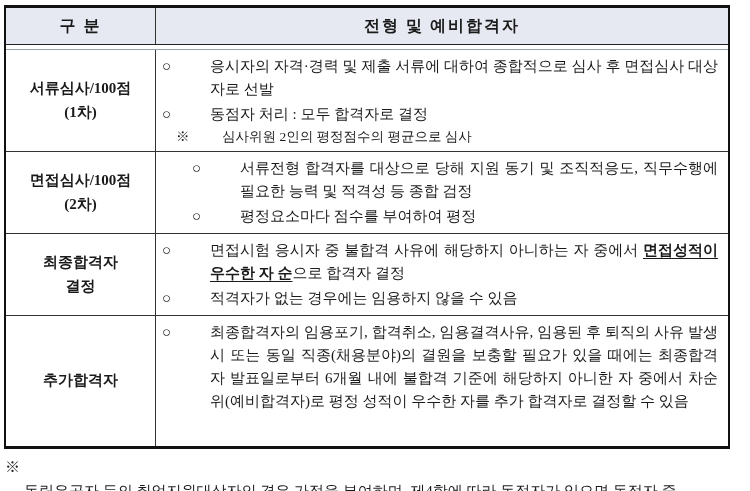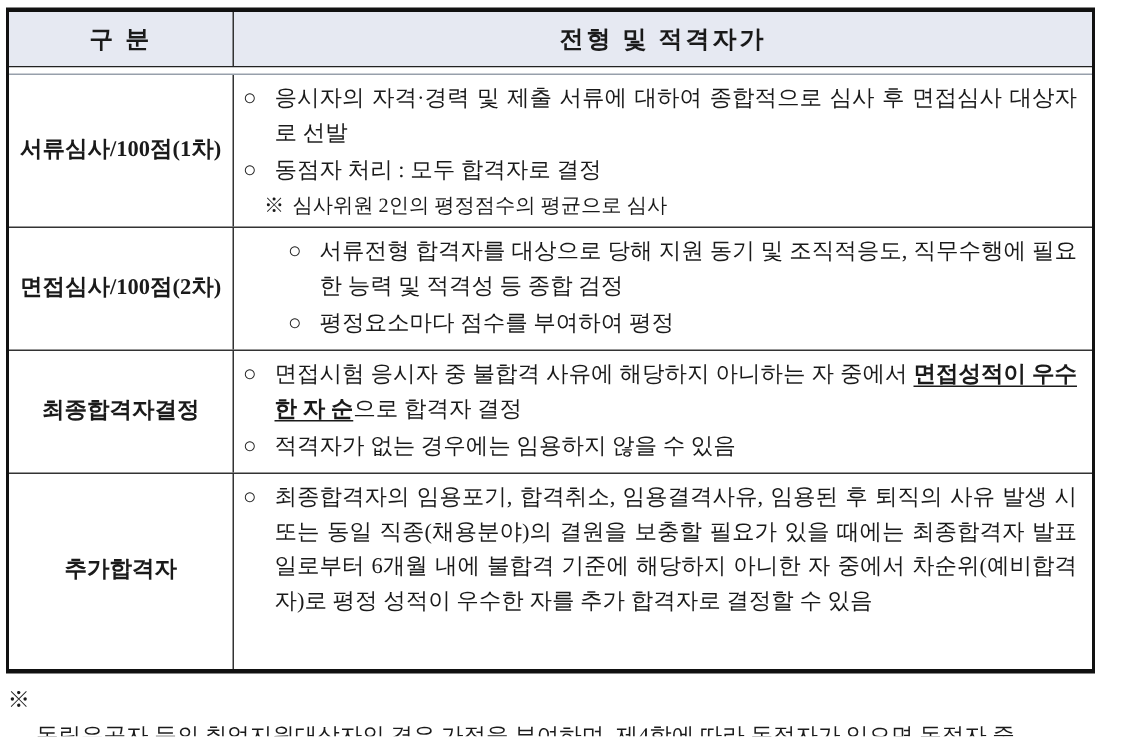--- a/index.html
+++ b/index.html
@@ -45,41 +45,41 @@
     height: 4px;
     border-bottom: 1px solid #97a0ab;
     background: #ffffff;
   }
   
   .brow { border-bottom: 1px solid #333333; }
   .brow.last { border-bottom: none; }
   .lcell {
     border-right: 1px solid #333333;
     display: flex;
-    flex-direction: row;
+    flex-direction: column;
     justify-content: center;
     align-items: center;
     text-align: center;
     font-weight: bold;
     font-size: 15px;
     line-height: 1.55;
     padding: 4px 2px;
   }
   .rcell {
     padding: 5px 10px 5px 6px;
     font-size: 15px;
   }
   .item {
     display: flex;
     line-height: 23px;
     margin-top: 2px;
   }
   .item:first-child { margin-top: 0; }
   .item .marker { flex: 0 0 21px; }
-  .item .itext { flex: 1; text-align: justify; }
+  .item .itext { flex: 1; text-align: justify; margin-left: 27px; }
   .item.sub {
     margin-left: 14px;
     font-size: 13.5px;
     line-height: 19px;
     margin-top: 1px;
   }
   .item.sub .marker { flex: 0 0 19px; }
   .em {
     font-weight: bold;
     text-decoration: underline;
@@ -101,21 +101,21 @@
 </style>
 </head>
 <body>
 
 <div class="doc">
 
   <div class="table">
 
     <div class="grid-row thead">
       <div class="hcell left">구 분</div>
-      <div class="hcell">전형 및 적격자가</div>
+      <div class="hcell">전형 및 예비합격자</div>
     </div>
     <div class="sep"></div>
 
     <div class="grid-row brow r1">
       <div class="lcell">
         <div>서류심사/100점</div>
         <div>(1차)</div>
       </div>
       <div class="rcell">
         <div class="item">

